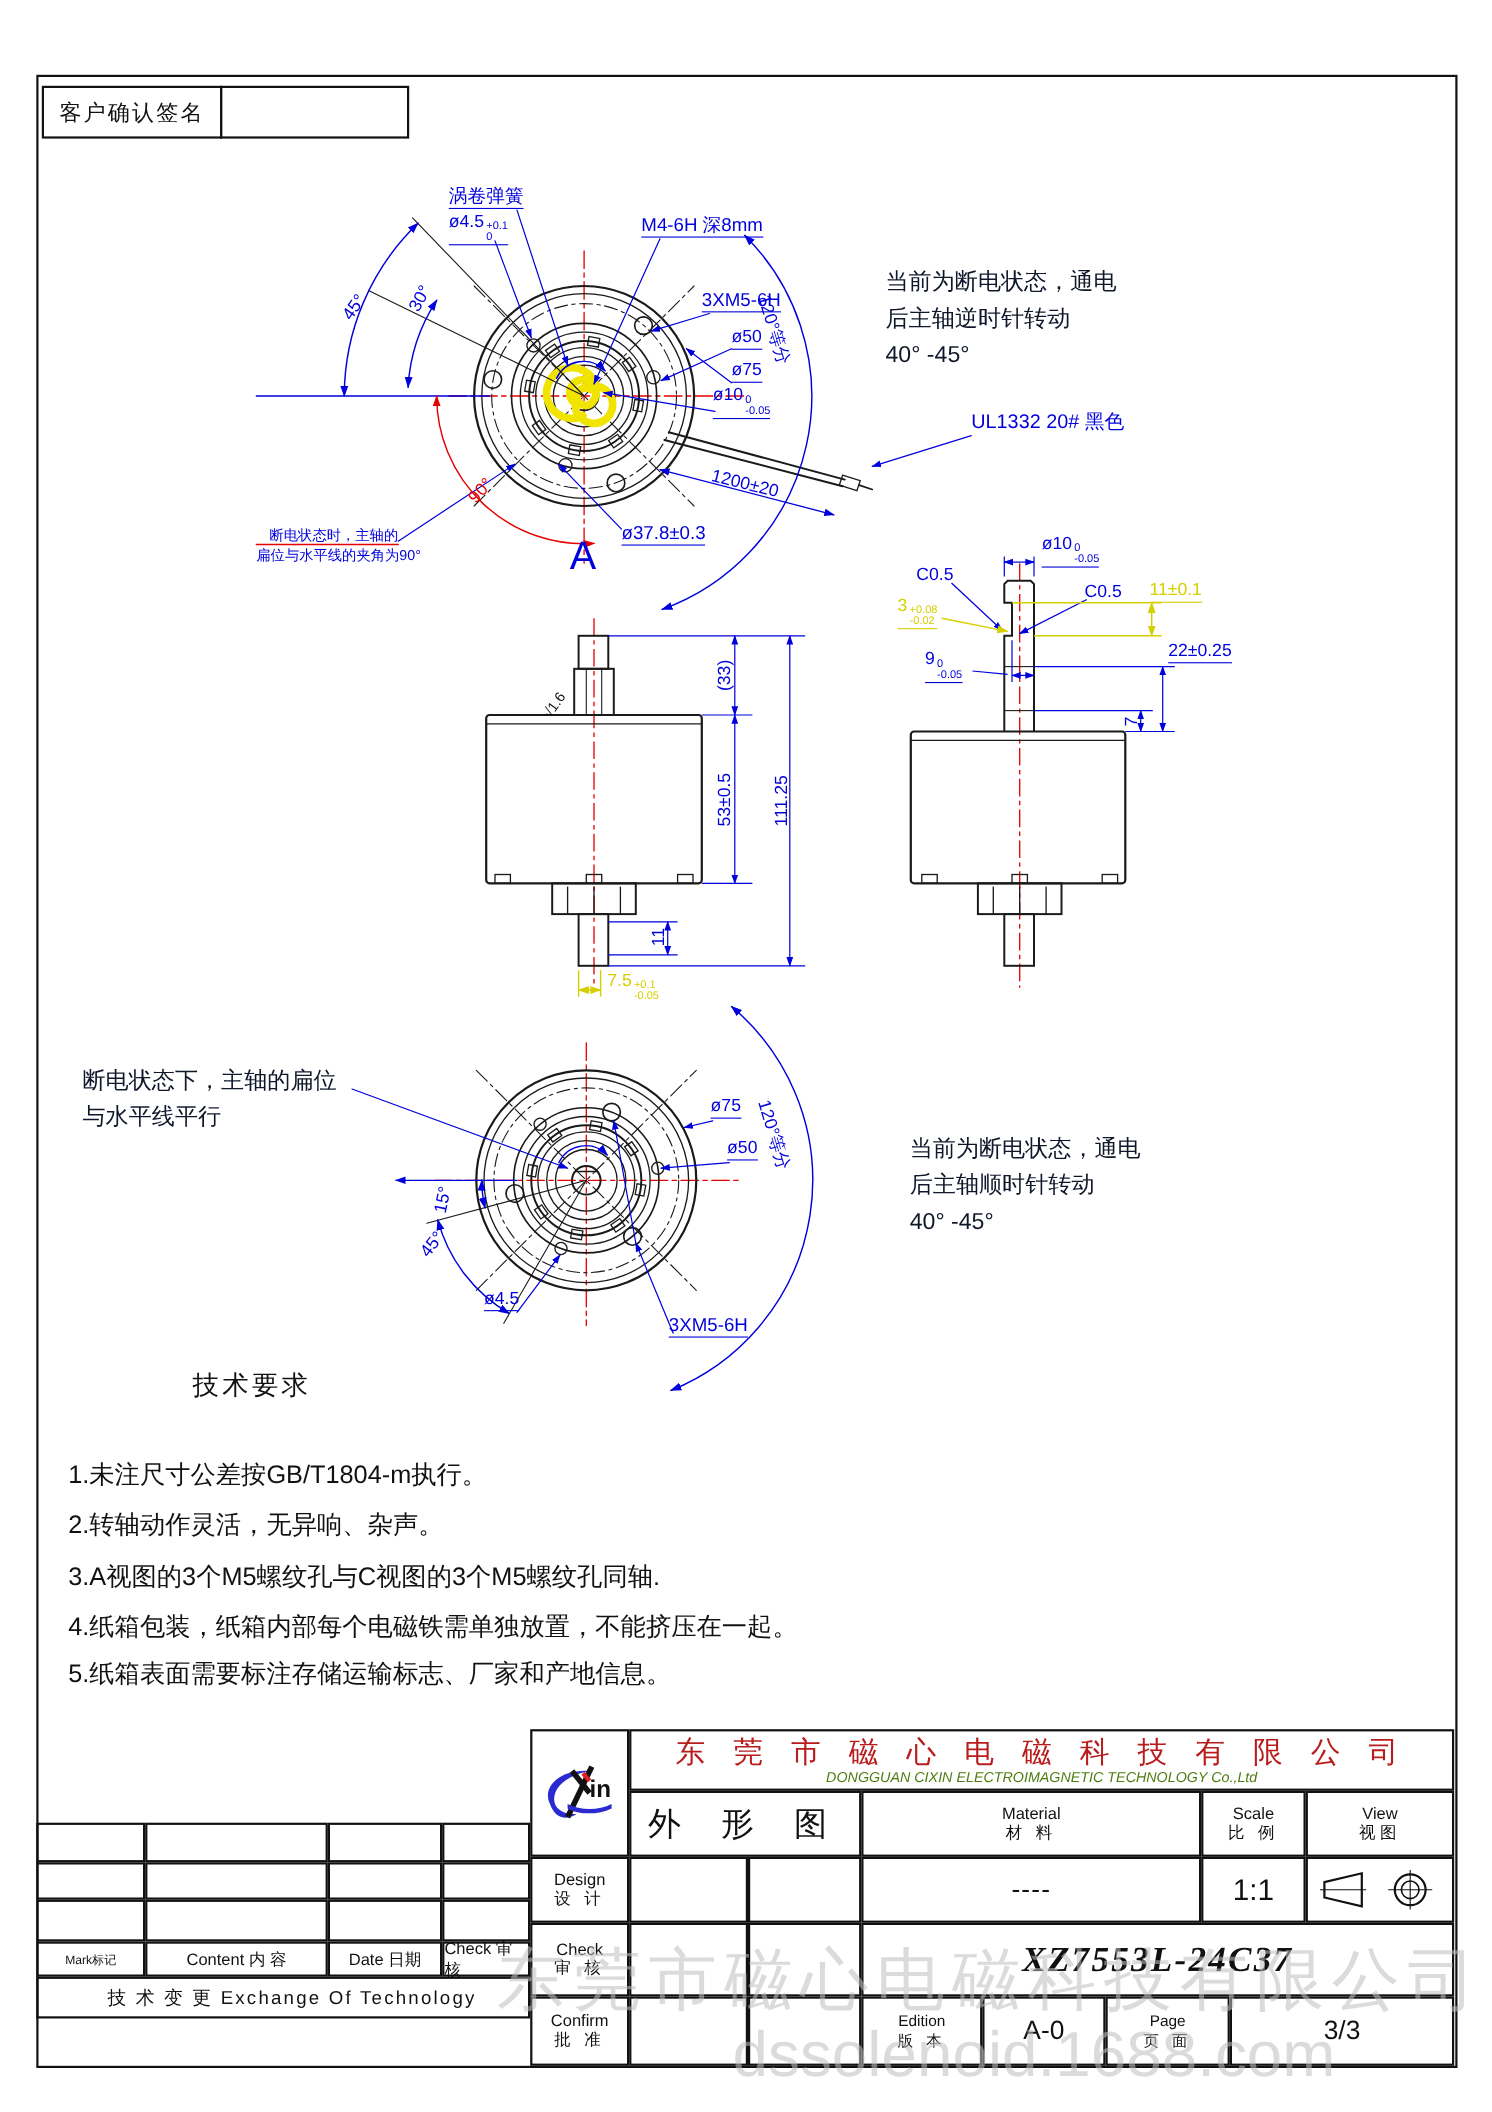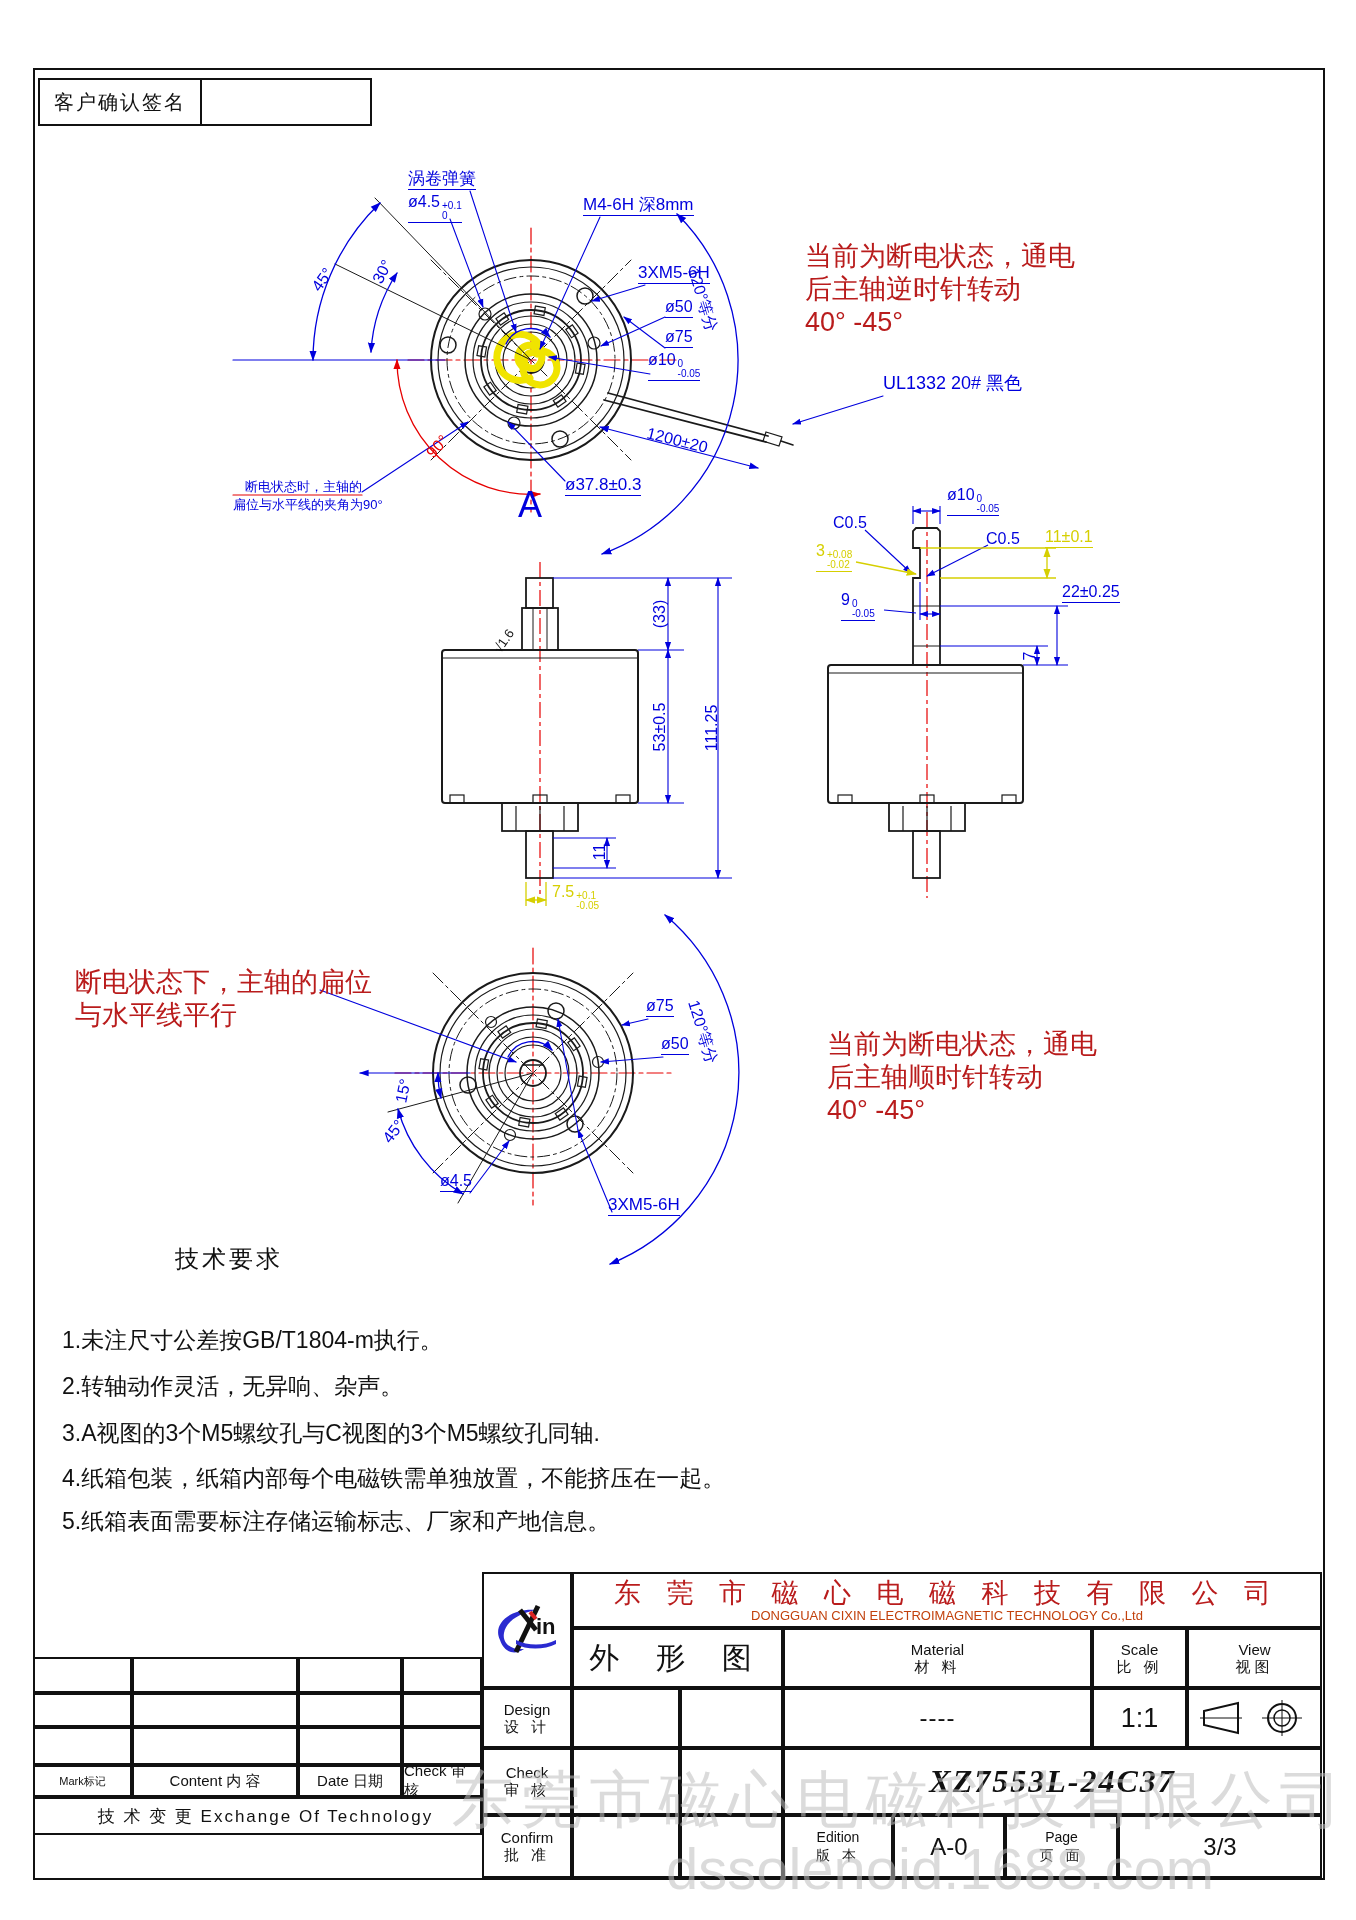--- a/index.html
+++ b/index.html
@@ -14,21 +14,21 @@
   .lbl{position:absolute;color:#0000dd;font-size:16px;line-height:1.05;white-space:nowrap;z-index:5;}
   .lbl.u{border-bottom:1.5px solid #0000dd;padding-bottom:1px;}
   .lbl.yel{color:#d6cf00;}
   .lbl.yel.u{border-color:#d6cf00;}
   .lbl.red{color:#e60000;}
   .lbl.blk{color:#111;}
   .rot{transform:translate(-50%,-50%) rotate(var(--r,0deg));transform-origin:center;}
   .tol{display:inline-flex;flex-direction:column;font-size:10px;line-height:10px;margin-left:2px;
        vertical-align:-2px;}
   .tol i{font-style:normal;}
-  .note{position:absolute;color:#b91c1c;font-size:27px;line-height:33px;white-space:nowrap;z-index:5;}
+  .note{position:absolute;color:#0f172a;font-size:21px;line-height:33px;white-space:nowrap;z-index:5;}
   
   .req{position:absolute;color:#111;font-size:23px;white-space:nowrap;z-index:5;}
   
   .tb-en{font-size:15px;color:#111;line-height:17px;}
   .tb-cn{font-size:15px;color:#111;line-height:18px;letter-spacing:4px;}
   .wm{position:absolute;color:#bfbfbf;opacity:.55;white-space:nowrap;z-index:9;
       transform:translate(-50%,-50%);pointer-events:none;}
   svg{position:absolute;left:0;top:0;z-index:2;}
 </style>
 </head>
@@ -348,21 +348,21 @@
       <path d="M30,52 L52,6" stroke="#111" stroke-width="5" fill="none"></path>
       <path d="M34,10 L50,30" stroke="#111" stroke-width="5" fill="none"></path>
       <path d="M44,12 L50,19" stroke="#d22" stroke-width="4" fill="none"></path>
       <text x="50" y="34" font-size="22" font-weight="bold" fill="#111" font-family="Liberation Sans,sans-serif">in</text>
       <path d="M30,40 C42,46 58,46 70,40 L70,44 C58,50 40,50 30,44 z" fill="#2a2ad0"></path>
     </svg>
   </div>
 
   <div class="cell" style="left:572px;top:1572px;width:750px;height:56px;flex-direction:column;">
     <div style="font-size:27px;letter-spacing:9px;color:#b91c1c;line-height:30px;">东 莞 市 磁 心 电 磁 科 技 有 限 公 司</div>
-    <div style="font-size:13px;color:#c2410c;line-height:15px;">DONGGUAN    CIXIN    ELECTROIMAGNETIC    TECHNOLOGY    Co.,Ltd</div>
+    <div style="font-size:13px;color:#4d7c0f;line-height:15px;font-style:italic;">DONGGUAN    CIXIN    ELECTROIMAGNETIC    TECHNOLOGY    Co.,Ltd</div>
   </div>
 
   <div class="cell" style="left:572px;top:1628px;width:211px;height:60px;font-size:30px;letter-spacing:14px;color:#111;">
       <span>外 形 图</span>
     </div>
   <div class="cell" style="left:783px;top:1628px;width:309px;height:60px;flex-direction:column;">
     <div class="tb-en">Material</div>
     <div class="tb-cn">材  料</div>
   </div>
   <div class="cell" style="left:1092px;top:1628px;width:95px;height:60px;flex-direction:column;">

